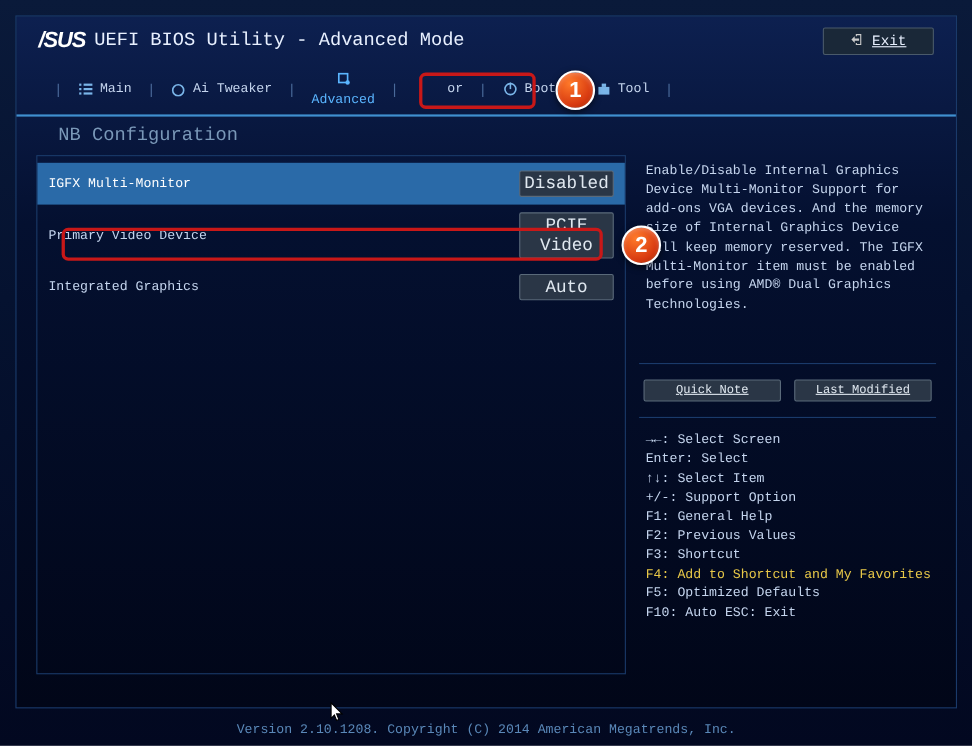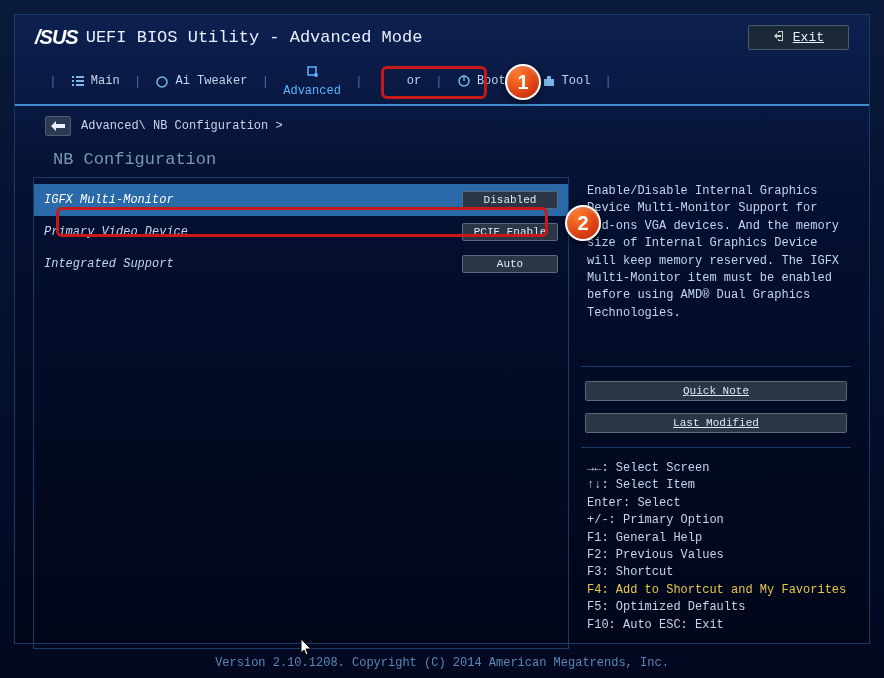--- a/index.html
+++ b/index.html
@@ -152,45 +152,44 @@
   flex-direction: column;
 }
 .setting-row {
   display: flex;
   align-items: center;
   padding: 7px 10px;
   font-size: 12px;
 }
 .setting-row.first { margin-top: 6px; }
 .setting-row.sel { background: #2a6aa8; color: #fff; }
-.setting-label { flex: 1; color: inherit; font-style: italic; }
+.setting-label { flex: 1; color: inherit; }
 .setting-value {
-  width: 96px;
+  width: 86px;
   padding: 2px 0;
   text-align: center;
   background: #2a3646;
   border: 1px solid #5a6a7a;
   border-radius: 2px;
   color: #e0e8f0;
-  font-size: 11px;
+  font-size: 16px;
 }
 .help-text {
   border-bottom: 1px solid #1a3a6a;
   padding: 6px 6px 18px 6px;
   font-size: 12px;
   line-height: 1.45;
   color: #c5d5ee;
   height: 190px;
 }
 .sidebar-btns {
   display: flex;
   gap: 12px;
   padding: 14px 4px;
   border-bottom: 1px solid #1a3a6a;
-  flex-direction: column;
 }
 .side-btn {
   flex: 1;
   background: #2a3646;
   border: 1px solid #5a6a7a;
   border-radius: 2px;
   padding: 3px 0;
   text-align: center;
   font-size: 11px;
   color: #e0e8f0;
@@ -278,60 +277,52 @@
     <div class="tab">
       <svg class="tab-icon" viewBox="0 0 14 14">
           <rect x="2" y="5" width="10" height="7"></rect>
           <rect x="5" y="2" width="4" height="3"></rect>
         </svg>
       <span>Tool</span>
     </div>
     <span class="tab-sep">|</span>
   </div>
 
-  <div class="breadcrumb-row">
-    <div class="back-btn">
-      <svg viewBox="0 0 14 10">
-          <path d="M5 0L0 5l5 5V7h9V3H5z"></path>
-        </svg>
-    </div>
-    <span class="breadcrumb">Advanced\ NB Configuration &gt;</span>
-  </div>
 
   <div class="section-title">NB Configuration</div>
 
   <div class="content">
     <div class="left-pane">
       <div class="setting-row sel first">
         <span class="setting-label">IGFX Multi-Monitor</span>
         <span class="setting-value">Disabled</span>
       </div>
       <div class="setting-row">
         <span class="setting-label">Primary Video Device</span>
-        <span class="setting-value">PCIE Enable</span>
+        <span class="setting-value">PCIE Video</span>
       </div>
       <div class="setting-row">
-        <span class="setting-label">Integrated Support</span>
+        <span class="setting-label">Integrated Graphics</span>
         <span class="setting-value">Auto</span>
       </div>
     </div>
 
     <div class="right-pane">
       <div class="help-text">Enable/Disable Internal Graphics Device Multi-Monitor Support for add-ons VGA devices.
 And the memory size of Internal Graphics Device will keep memory reserved.
 The IGFX Multi-Monitor item must be enabled before using AMD® Dual Graphics Technologies.</div>
       <div class="sidebar-btns">
         <div class="side-btn">Quick Note</div>
         <div class="side-btn">Last Modified</div>
       </div>
       <div class="hotkeys">
         <div class="hk-line">→←: Select Screen</div>
+        <div class="hk-line">Enter: Select</div>
         <div class="hk-line">↑↓: Select Item</div>
-        <div class="hk-line">Enter: Select</div>
-        <div class="hk-line">+/-: Primary Option</div>
+        <div class="hk-line">+/-: Support Option</div>
         <div class="hk-line">F1: General Help</div>
         <div class="hk-line">F2: Previous Values</div>
         <div class="hk-line">F3: Shortcut</div>
         <div class="hk-line hk-f4">F4: Add to Shortcut and My Favorites</div>
         <div class="hk-line">F5: Optimized Defaults</div>
         <div class="hk-line">F10: Auto  ESC: Exit</div>
       </div>
     </div>
   </div>
 </div>

